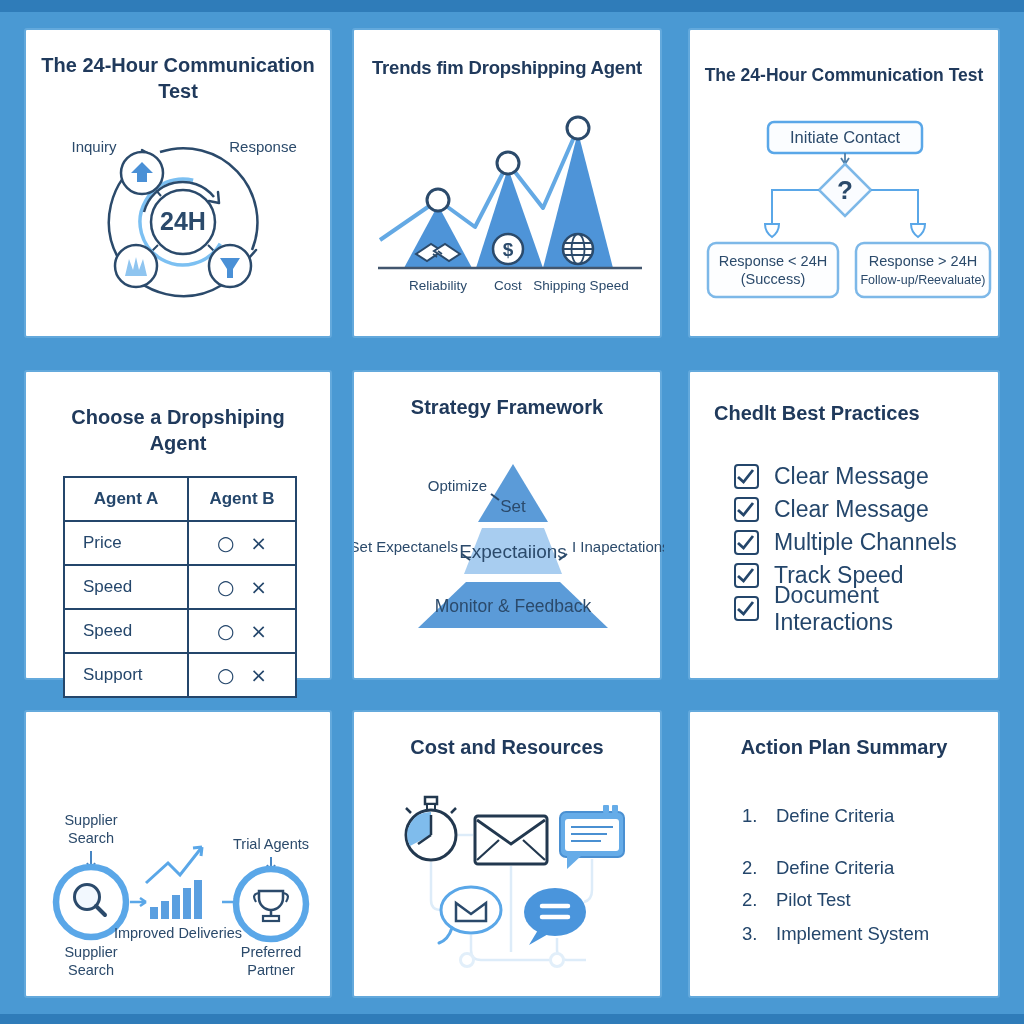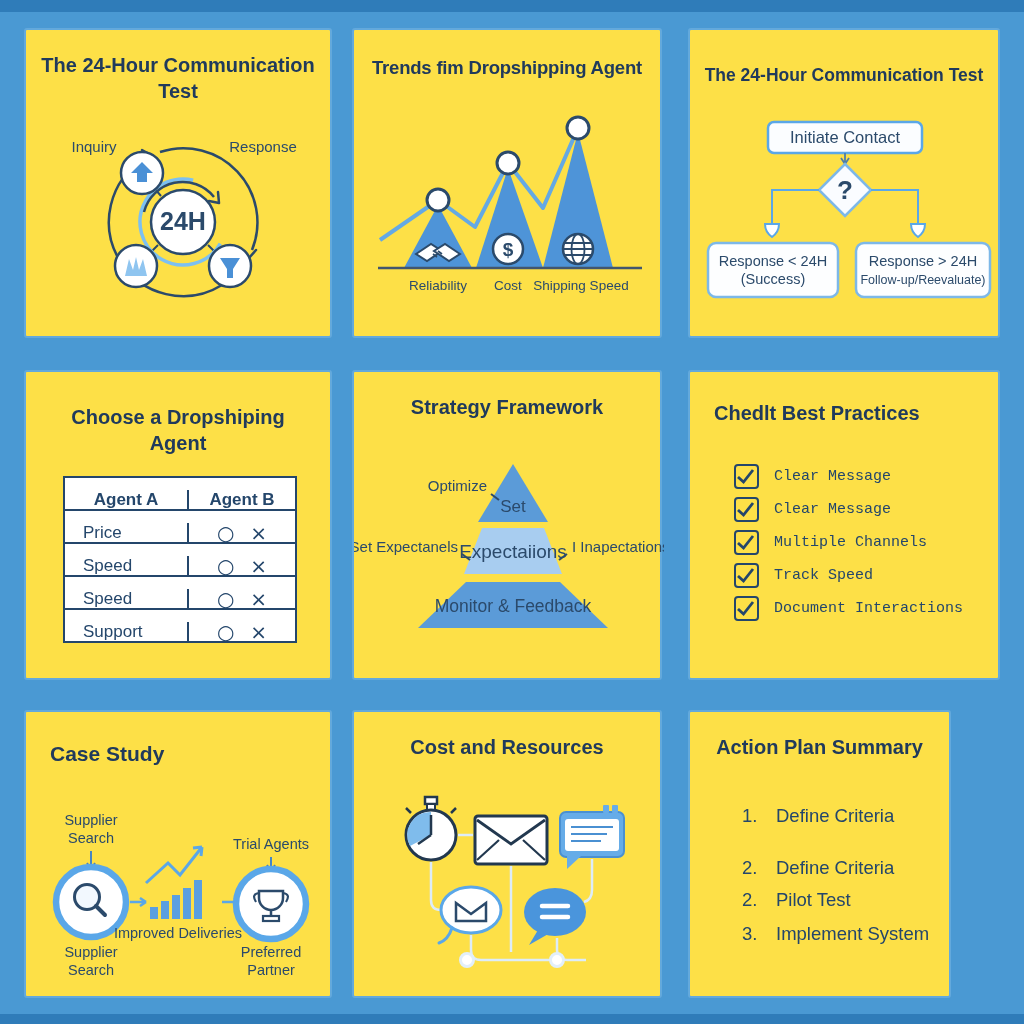--- a/index.html
+++ b/index.html
@@ -6,54 +6,54 @@
   body{
     width:1024px;height:1024px;position:relative;overflow:hidden;
     background:#4A99D3;
     font-family:"Liberation Sans", sans-serif;
   }
   .band{position:absolute;left:0;width:1024px;background:#2F7CB9;}
   .band.top{top:0;height:12px;}
   .band.bottom{bottom:0;height:10px;}
   .card{
     position:absolute;box-sizing:border-box;
-    background:#fde047;border:2px solid#63A9DC;border-radius:3px;
+    background:#ffffff;border:2px solid#63A9DC;border-radius:3px;
   }
   .c1{left:24px;top:28px;width:308px;height:310px;}
   .c2{left:352px;top:28px;width:310px;height:310px;}
   .c3{left:688px;top:28px;width:312px;height:310px;}
   .c4{left:24px;top:370px;width:308px;height:310px;}
   .c5{left:352px;top:370px;width:310px;height:310px;}
   .c6{left:688px;top:370px;width:312px;height:310px;}
   .c7{left:24px;top:710px;width:308px;height:288px;}
   .c8{left:352px;top:710px;width:310px;height:288px;}
-  .c9{left:688px;top:710px;width:263px;height:288px;}
+  .c9{left:688px;top:710px;width:312px;height:288px;}
   .card-title{
     margin:22px 14px 0 14px;text-align:center;
     font-weight:bold;font-size:20px;line-height:1.3;color:#203A5C;
   }
   .c2 .card-title{font-size:18.5px;white-space:nowrap;letter-spacing:-.2px;margin-top:26px;}
   .c3 .card-title{font-size:17.5px;white-space:nowrap;margin-top:34px;}
   .c6 .card-title{text-align:left;margin-left:24px;margin-top:28px;}
   .c7 .card-title{text-align:left;margin-left:24px;margin-top:28px;font-size:21px;}
   .card svg{position:absolute;left:0;}
   svg text{fill:#2B4A6B;font-family:"Liberation Sans",sans-serif;}
   
   .cmp-table{position:absolute;left:37px;top:104px;width:230px;border:2.5px solid #24466B;background:#fff;}
   .cmp-row{display:grid;grid-template-columns:122px 1fr;border-top:2px solid #24466B;}
   .cmp-row:first-child{border-top:none;}
-  .cmp-cell{height:19px;display:flex;align-items:center;font-size:17px;color:#24466B;border-left:2px solid #24466B;justify-content:center;margin-top:12px;}
+  .cmp-cell{height:42px;display:flex;align-items:center;font-size:17px;color:#24466B;border-left:2px solid #24466B;justify-content:center;}
   .cmp-cell:first-child{border-left:none;justify-content:flex-start;padding-left:18px;}
   .cmp-head .cmp-cell{font-weight:bold;justify-content:center;padding-left:0;}
   .marks{display:flex;gap:16px;font-family:"DejaVu Sans",sans-serif;font-size:20px;color:#24466B;}
   
   .check-list{position:absolute;left:44px;top:88px;}
   .check-row{display:flex;align-items:center;height:33px;}
   .checkbox{width:21px;height:21px;border:2.6px solid #24466B;border-radius:4px;margin-right:15px;display:flex;align-items:center;justify-content:center;flex:none;}
-  .check-label{font-size:15px;color:#24466B;font-family:Liberation Mono, monospace;}
+  .check-label{font-size:23px;color:#24466B;}
   
   .plan-list{position:absolute;left:52px;top:92px;}
   .plan-row{display:flex;font-size:18.5px;color:#24466B;line-height:24px;}
   .plan-row .num{width:34px;}
   .plan-row.r0{margin-bottom:28px;} .plan-row.r1{margin-bottom:8px;} .plan-row.r2{margin-bottom:10px;}
 </style>
 </head>
 <body>
 
 <div class="band top"></div>
@@ -249,21 +249,20 @@
           <svg width="23" height="23">
             <polyline points="4,12 9.5,17 19,5" fill="none" stroke="#24466B" stroke-width="2.8"></polyline>
           </svg>
         </span>
       <span class="check-label">Document Interactions</span>
     </div>
   </div>
 </section>
 
 <section class="card c7">
-  <h2 class="card-title">Case Study</h2>
   <svg width="308" height="185" style="top:95px">
     <text x="65" y="18" text-anchor="middle" font-size="14.5">Supplier</text>
     <text x="65" y="36" text-anchor="middle" font-size="14.5">Search</text>
     <path d="M65,44 V60 M65,62 l-4,-6 M65,62 l4,-6" stroke="#4785C2" stroke-width="2" fill="none"></path>
     <g>
       <circle cx="65" cy="95" r="35" fill="#FFFFFF" stroke="#5AA7E8" stroke-width="6.5"></circle>
       <circle cx="61" cy="90" r="12.5" fill="#F2F8FE" stroke="#2B4A6B" stroke-width="3"></circle>
       <line x1="70" y1="99" x2="79" y2="108" stroke="#2B4A6B" stroke-width="4" stroke-linecap="round"></line>
     </g>
     <path d="M104,95 H118 M120,95 l-6,-4 M120,95 l-6,4" stroke="#5AA7E8" stroke-width="2.5" fill="none"></path>

